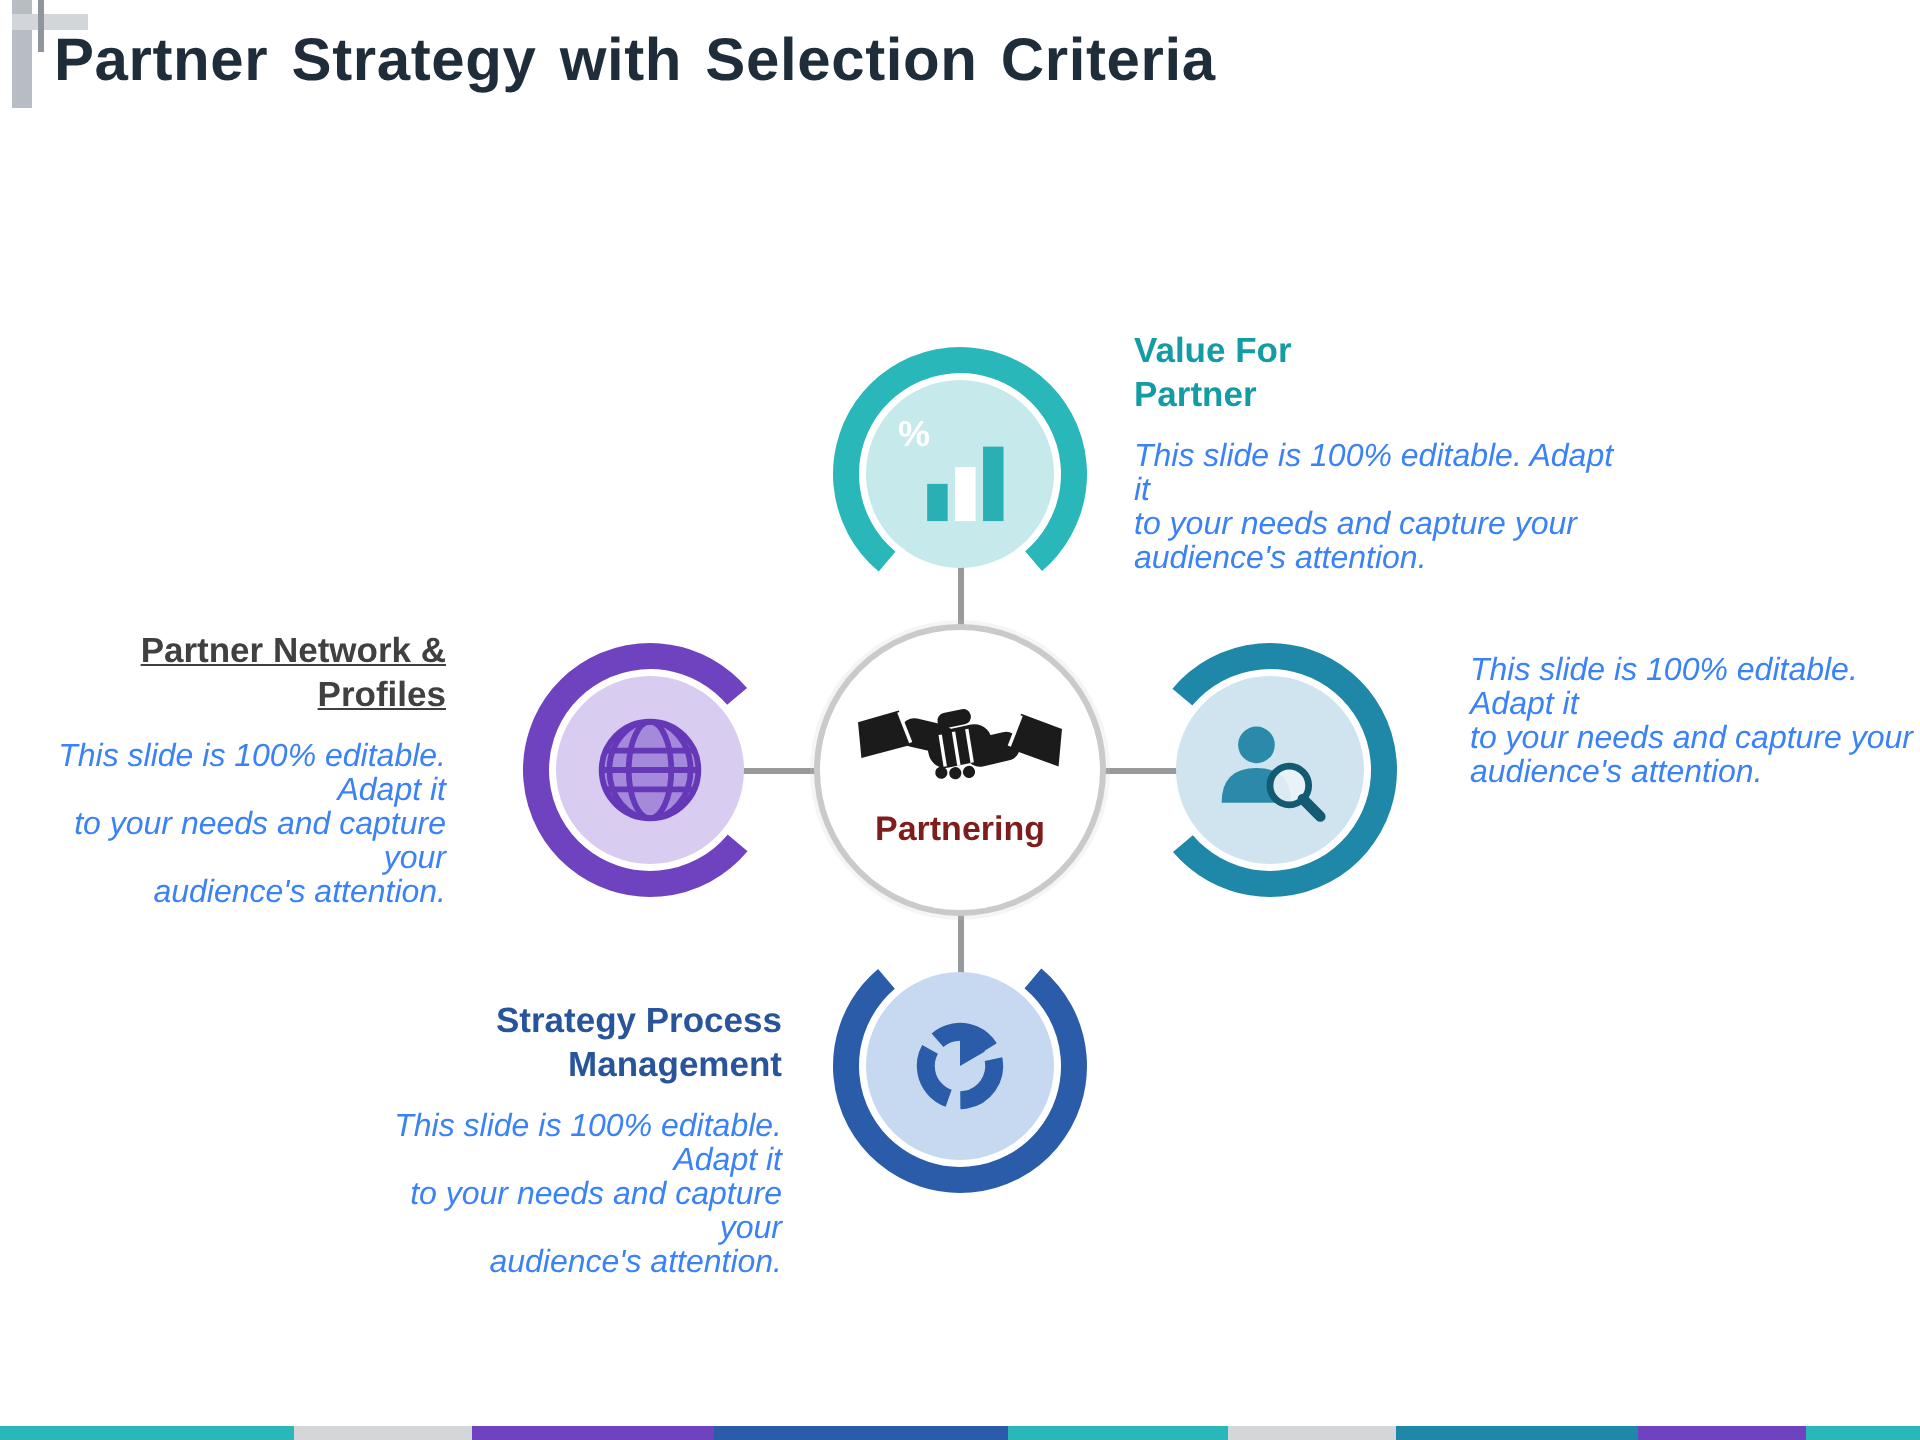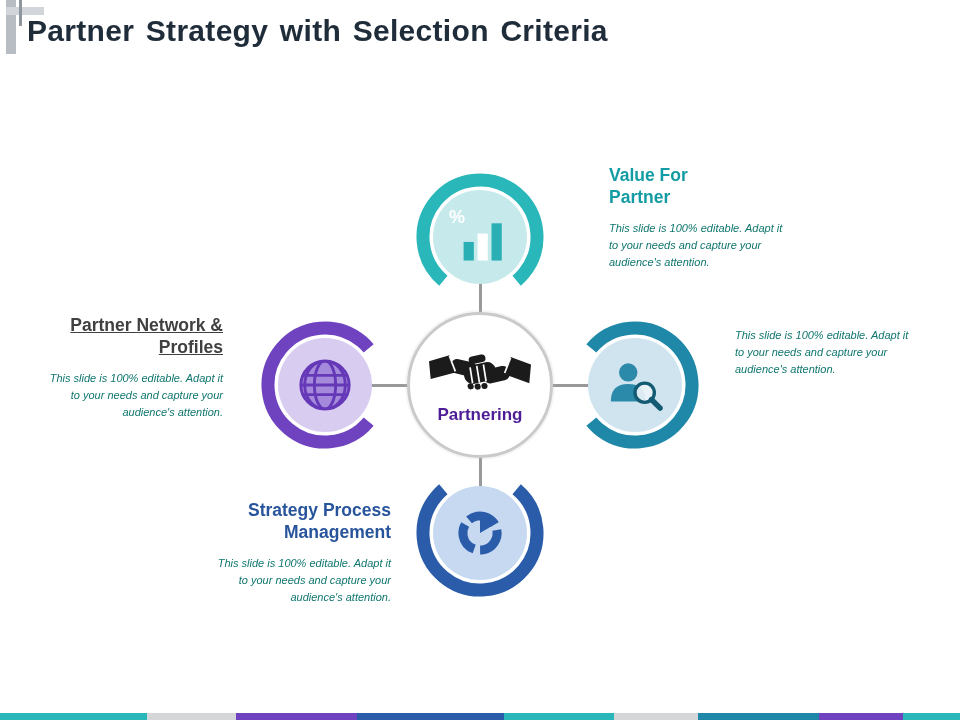--- a/index.html
+++ b/index.html
@@ -23,40 +23,40 @@
 
   
   .connector{position:absolute;background:#98999B;z-index:1;}
 
   
   .center-circle{position:absolute;left:407px;top:312px;width:146px;height:146px;
                  border-radius:50%;background:#fff;border:3px solid #C9CACB;box-sizing:border-box;
                  display:flex;flex-direction:column;align-items:center;justify-content:center;
                  z-index:2;box-shadow:0 0 0 2px rgba(200,202,203,.18);}
   .handshake{width:102px;height:auto;display:block;}
-  .center-label{margin-top:3px;font-size:17px;font-weight:bold;color:#4c1d95;}
+  .center-label{margin-top:3px;font-size:17px;font-weight:bold;color:#7f1d1d;}
 
   
   .node{position:absolute;width:130px;height:130px;z-index:2;}
   .node-top{left:415px;top:172px;}
   .node-left{left:260px;top:320px;}
   .node-right{left:570px;top:320px;}
   .node-bottom{left:415px;top:468px;}
   .arc{position:absolute;left:0;top:0;width:130px;height:130px;}
   .arc circle{fill:none;stroke-width:13;}
   .inner{position:absolute;left:18px;top:18px;width:94px;height:94px;border-radius:50%;
          display:flex;align-items:center;justify-content:center;position:absolute;}
   .pct{position:absolute;left:16px;top:17px;color:#ffffff;font-weight:bold;font-size:18px;}
 
   
   .tblock{position:absolute;z-index:3;}
   .heading{font-size:17.5px;font-weight:bold;line-height:22px;white-space:pre-line;}
-  .desc{margin-top:12px;font-size:11px;font-style:italic;color:#0f766e;line-height:17px;
+  .desc{margin-top:12px;font-size:16px;font-style:italic;color:#3b82f6;line-height:17px;
         white-space:pre-line;}
-  .block-top{left:567px;top:164px;width:240px;text-align:left;margin-left:42px;}
+  .block-top{left:567px;top:164px;width:240px;text-align:left;}
   .block-right{left:735px;top:315px;width:225px;text-align:left;}
   .block-left{left:6px;top:314px;width:217px;text-align:right;}
   .block-bottom{left:178px;top:499px;width:213px;text-align:right;}
 
   
   .stripe{position:absolute;left:0;bottom:0;width:100%;height:7px;display:flex;z-index:2;}
   .stripe div{height:100%;}
 </style>
 </head>
 <body>

